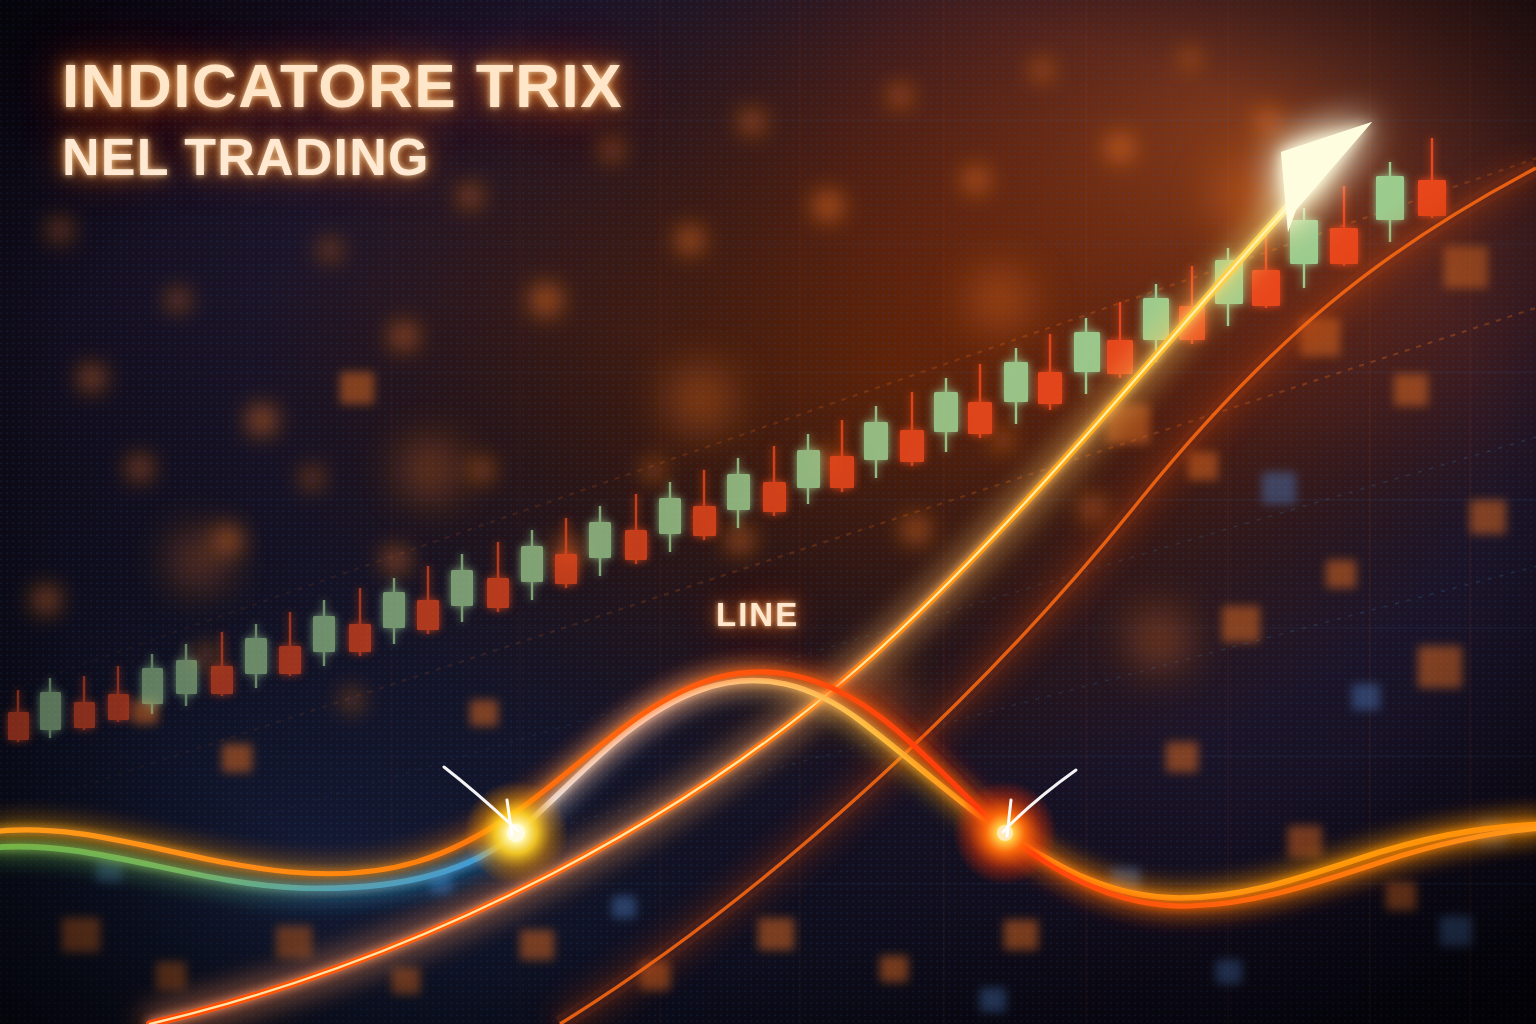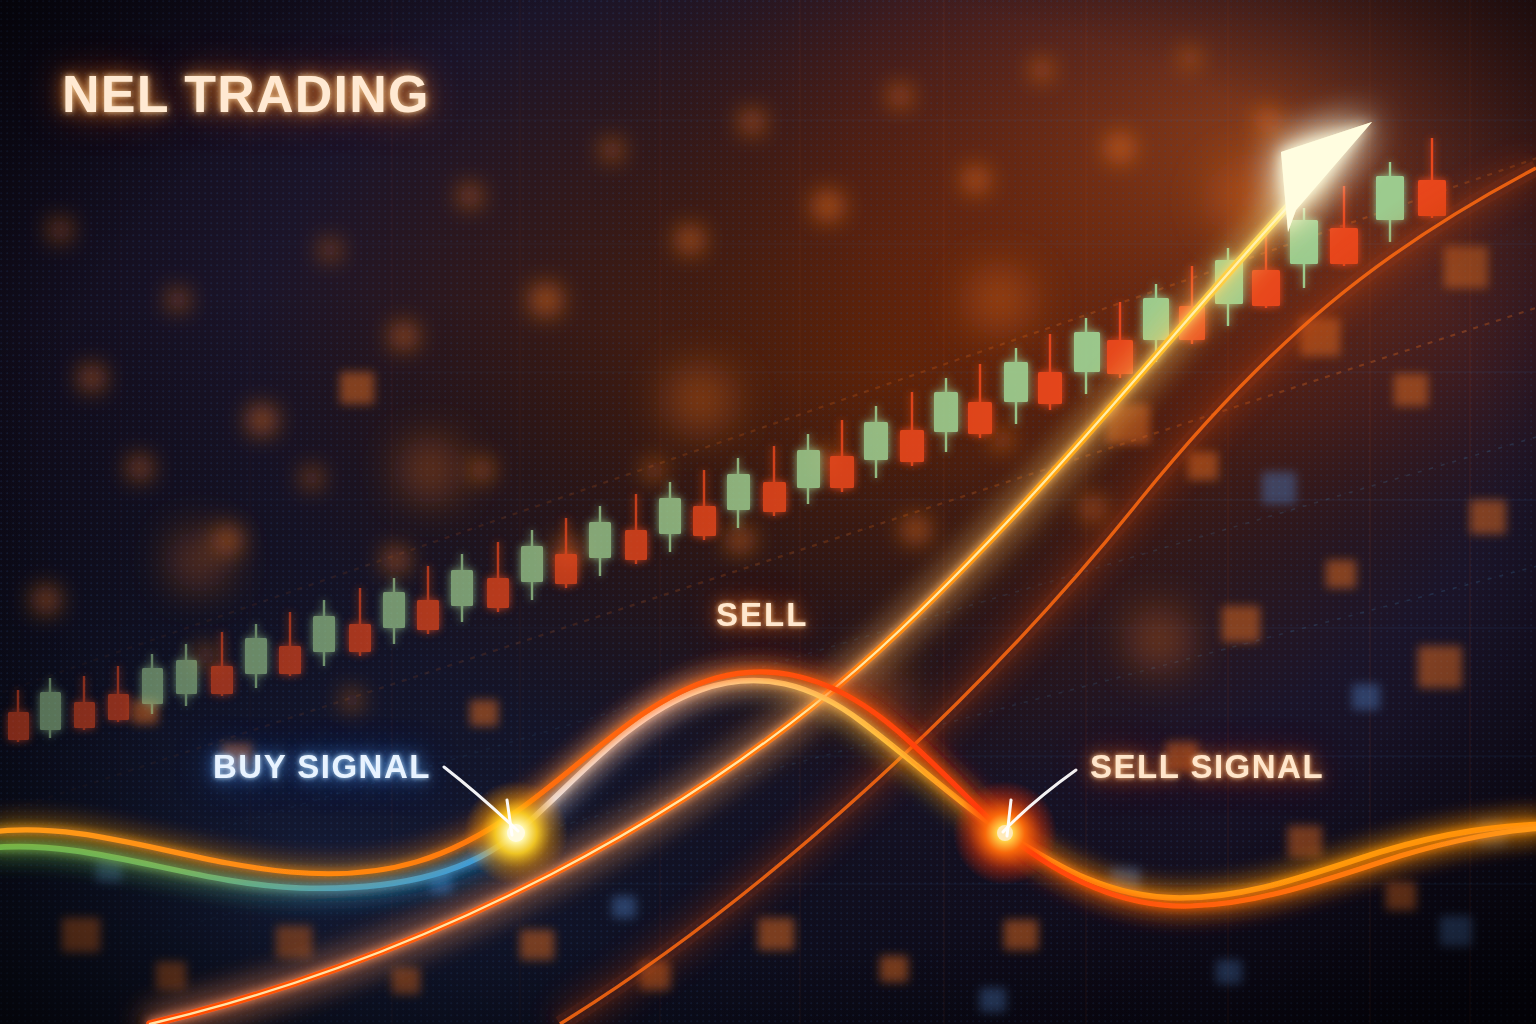--- a/index.html
+++ b/index.html
@@ -518,20 +518,19 @@
       <path d="M 444 767 C 476 792, 500 814, 518 831"></path>
       <path d="M 507 800 L 512 835"></path>
     </g>
     <g stroke="#ffffff" stroke-width="3" fill="none" stroke-linecap="round" opacity=".95">
       <path d="M 1076 770 C 1048 790, 1020 814, 1003 832"></path>
       <path d="M 1011 800 L 1007 836"></path>
     </g>
   </svg>
 
   <div id="title-block">
+    <div id="title-line1">INDICATORE TRIX</div>
     <div id="title-line2">NEL TRADING</div>
   </div>
 
-  <div class="anno" id="label-trix">SELL</div>
-  <div class="anno" id="label-buy">BUY SIGNAL</div>
-  <div class="anno" id="label-sell">SELL SIGNAL</div>
+  <div class="anno" id="label-trix">LINE</div>
 
 </div>
 
 </body></html>

